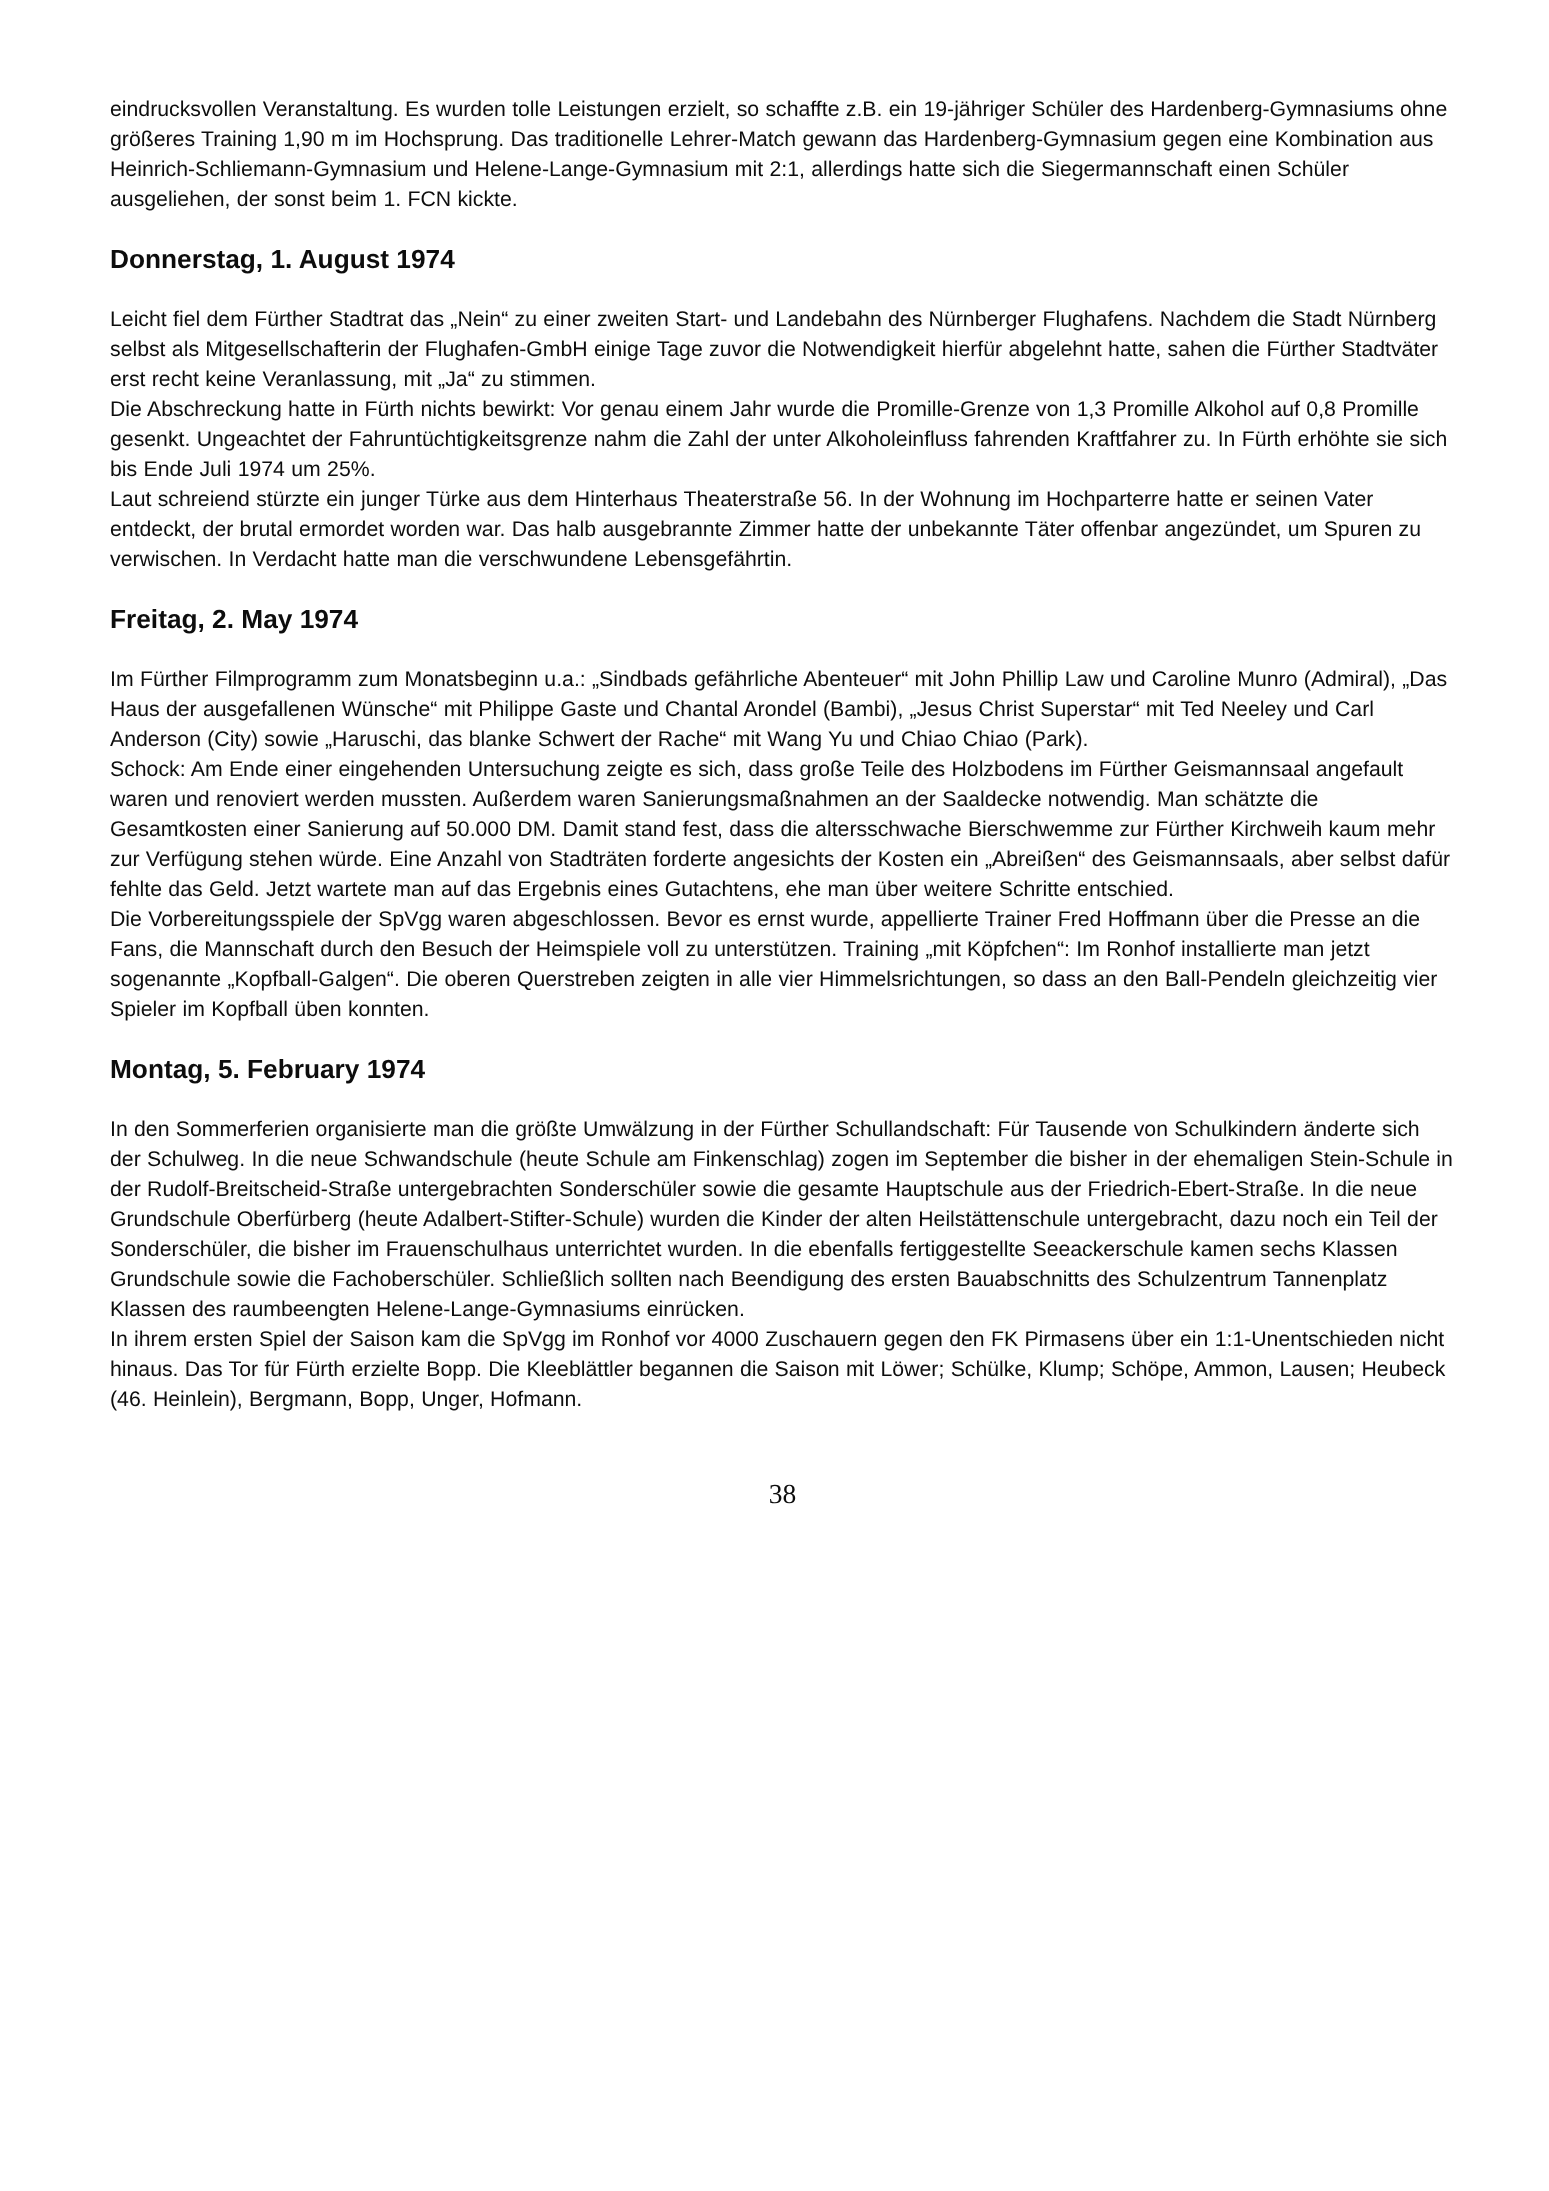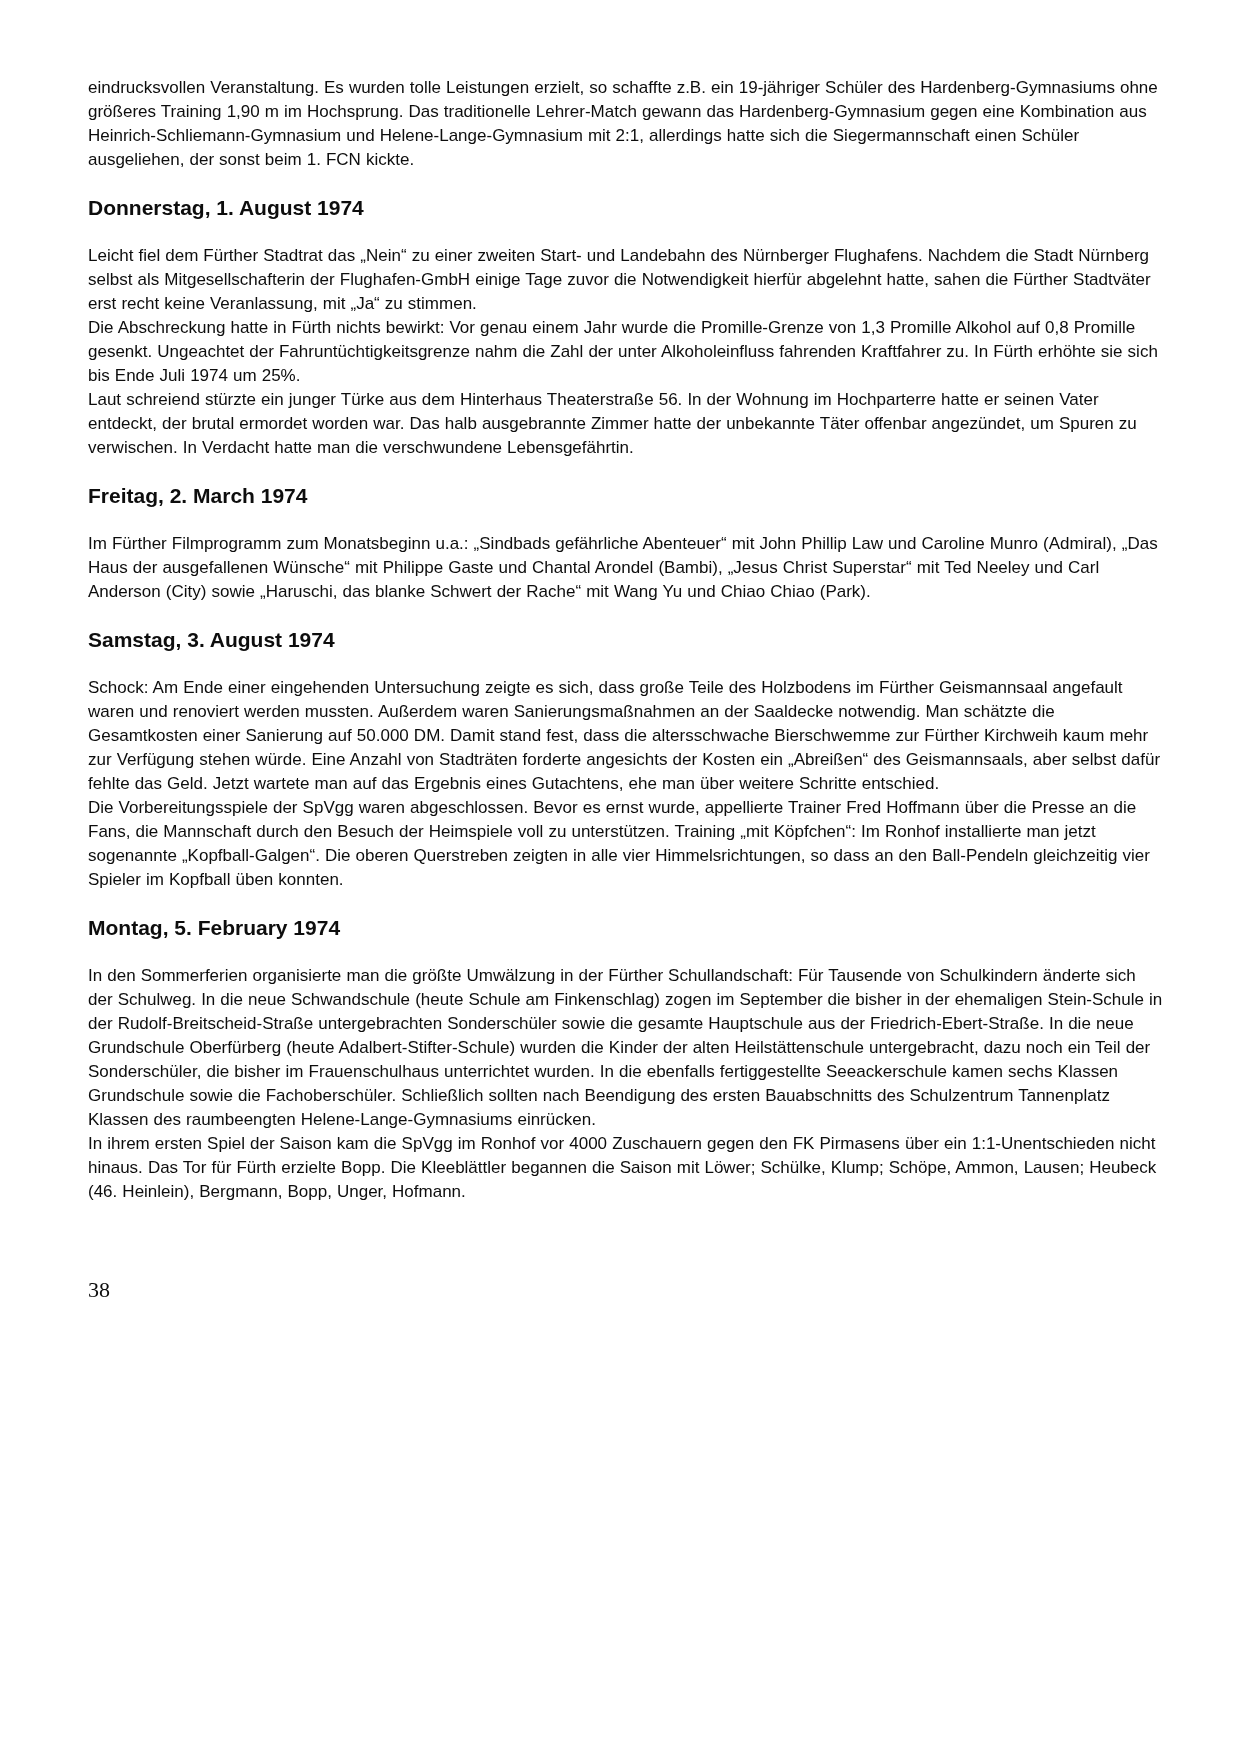--- a/index.html
+++ b/index.html
@@ -31,41 +31,41 @@
     text-align: left;
     word-spacing: 0.02em;
   }
   .content h2 {
     margin: 24px 0 24px 0;
     font-size: 21px;
     line-height: 24px;
     font-weight: 700;
   }
   .page-number {
-    margin-top: 73px;
+    margin-top: 50px;
+    text-align: center;
     font-family: "Liberation Serif", "DejaVu Serif", serif;
     font-size: 22px;
     line-height: 26px;
     color: #0d0d0d;
   }
 </style>
 </head>
 <body>
 
 <div class="page">
   <div class="content">
 
     <p>eindrucksvollen Veranstaltung. Es wurden tolle Leistungen erzielt, so schaffte z.B. ein 19-jähriger Schüler des Hardenberg-Gymnasiums ohne größeres Training 1,90 m im Hochsprung. Das traditionelle Lehrer-Match gewann das Hardenberg-Gymnasium gegen eine Kombination aus Heinrich-Schliemann-Gymnasium und Helene-Lange-Gymnasium mit 2:1, allerdings hatte sich die Siegermannschaft einen Schüler ausgeliehen, der sonst beim 1. FCN kickte.</p>
       <h2>Donnerstag, 1. August 1974</h2>
       <p>Leicht fiel dem Fürther Stadtrat das „Nein“ zu einer zweiten Start- und Landebahn des Nürnberger Flughafens. Nachdem die Stadt Nürnberg selbst als Mitgesellschafterin der Flughafen-GmbH einige Tage zuvor die Notwendigkeit hierfür abgelehnt hatte, sahen die Fürther Stadtväter erst recht keine Veranlassung, mit „Ja“ zu stimmen.</p>
       <p>Die Abschreckung hatte in Fürth nichts bewirkt: Vor genau einem Jahr wurde die Promille-Grenze von 1,3 Promille Alkohol auf 0,8 Promille gesenkt. Ungeachtet der Fahruntüchtigkeitsgrenze nahm die Zahl der unter Alkoholeinfluss fahrenden Kraftfahrer zu. In Fürth erhöhte sie sich bis Ende Juli 1974 um 25%.</p>
       <p>Laut schreiend stürzte ein junger Türke aus dem Hinterhaus Theaterstraße 56. In der Wohnung im Hochparterre hatte er seinen Vater entdeckt, der brutal ermordet worden war. Das halb ausgebrannte Zimmer hatte der unbekannte Täter offenbar angezündet, um Spuren zu verwischen. In Verdacht hatte man die verschwundene Lebensgefährtin.</p>
-      <h2>Freitag, 2. March 1974</h2>
+      <h2>Freitag, 2. May 1974</h2>
       <p>Im Fürther Filmprogramm zum Monatsbeginn u.a.: „Sindbads gefährliche Abenteuer“ mit John Phillip Law und Caroline Munro (Admiral), „Das Haus der ausgefallenen Wünsche“ mit Philippe Gaste und Chantal Arondel (Bambi), „Jesus Christ Superstar“ mit Ted Neeley und Carl Anderson (City) sowie „Haruschi, das blanke Schwert der Rache“ mit Wang Yu und Chiao Chiao (Park).</p>
-      <h2>Samstag, 3. August 1974</h2>
       <p>Schock: Am Ende einer eingehenden Untersuchung zeigte es sich, dass große Teile des Holzbodens im Fürther Geismannsaal angefault waren und renoviert werden mussten. Außerdem waren Sanierungsmaßnahmen an der Saaldecke notwendig. Man schätzte die Gesamtkosten einer Sanierung auf 50.000 DM. Damit stand fest, dass die altersschwache Bierschwemme zur Fürther Kirchweih kaum mehr zur Verfügung stehen würde. Eine Anzahl von Stadträten forderte angesichts der Kosten ein „Abreißen“ des Geismannsaals, aber selbst dafür fehlte das Geld. Jetzt wartete man auf das Ergebnis eines Gutachtens, ehe man über weitere Schritte entschied.</p>
       <p>Die Vorbereitungsspiele der SpVgg waren abgeschlossen. Bevor es ernst wurde, appellierte Trainer Fred Hoffmann über die Presse an die Fans, die Mannschaft durch den Besuch der Heimspiele voll zu unterstützen. Training „mit Köpfchen“: Im Ronhof installierte man jetzt sogenannte „Kopfball-Galgen“. Die oberen Querstreben zeigten in alle vier Himmelsrichtungen, so dass an den Ball-Pendeln gleichzeitig vier Spieler im Kopfball üben konnten.</p>
       <h2>Montag, 5. February 1974</h2>
       <p>In den Sommerferien organisierte man die größte Umwälzung in der Fürther Schullandschaft: Für Tausende von Schulkindern änderte sich der Schulweg. In die neue Schwandschule (heute Schule am Finkenschlag) zogen im September die bisher in der ehemaligen Stein-Schule in der Rudolf-Breitscheid-Straße untergebrachten Sonderschüler sowie die gesamte Hauptschule aus der Friedrich-Ebert-Straße. In die neue Grundschule Oberfürberg (heute Adalbert-Stifter-Schule) wurden die Kinder der alten Heilstättenschule untergebracht, dazu noch ein Teil der Sonderschüler, die bisher im Frauenschulhaus unterrichtet wurden. In die ebenfalls fertiggestellte Seeackerschule kamen sechs Klassen Grundschule sowie die Fachoberschüler. Schließlich sollten nach Beendigung des ersten Bauabschnitts des Schulzentrum Tannenplatz Klassen des raumbeengten Helene-Lange-Gymnasiums einrücken.</p>
       <p>In ihrem ersten Spiel der Saison kam die SpVgg im Ronhof vor 4000 Zuschauern gegen den FK Pirmasens über ein 1:1-Unentschieden nicht hinaus. Das Tor für Fürth erzielte Bopp. Die Kleeblättler begannen die Saison mit Löwer; Schülke, Klump; Schöpe, Ammon, Lausen; Heubeck (46. Heinlein), Bergmann, Bopp, Unger, Hofmann.</p>
       <div class="page-number">38</div>
   </div>
 </div>
 
 </body></html>

